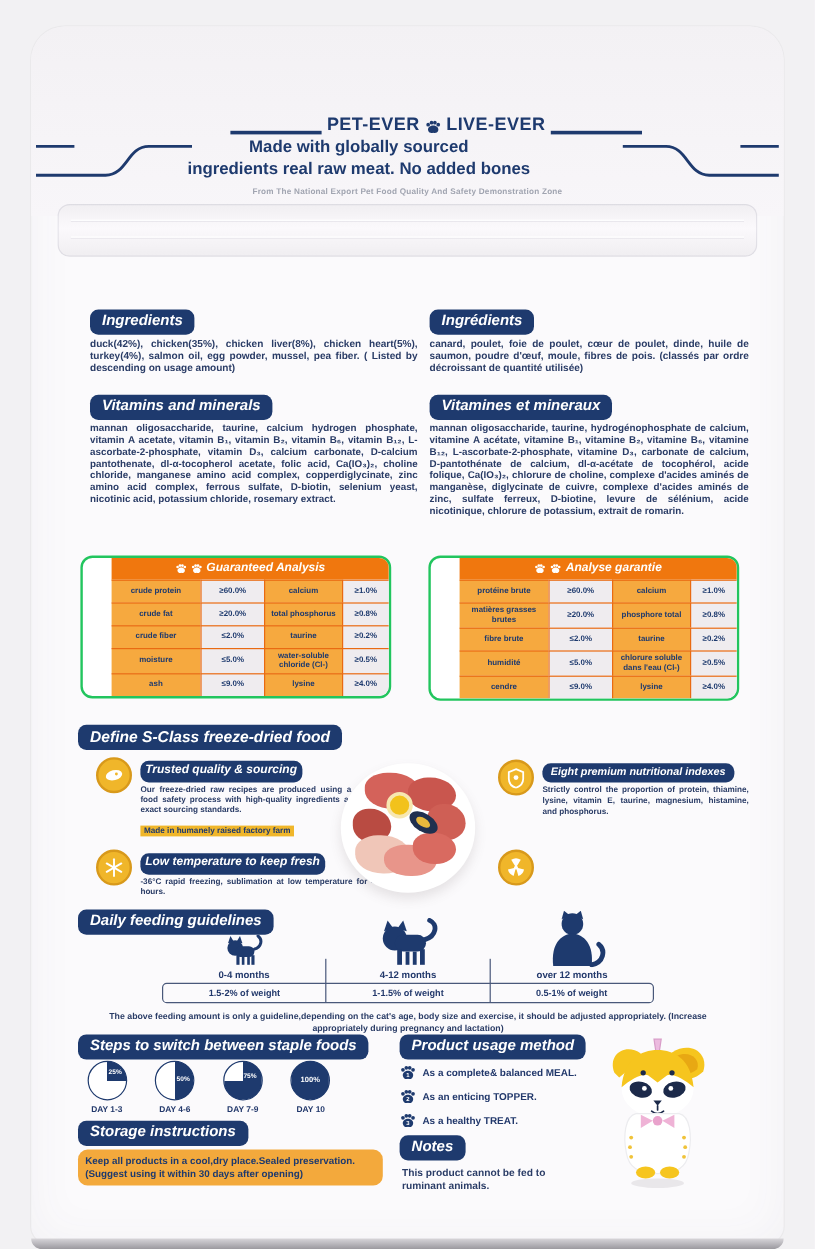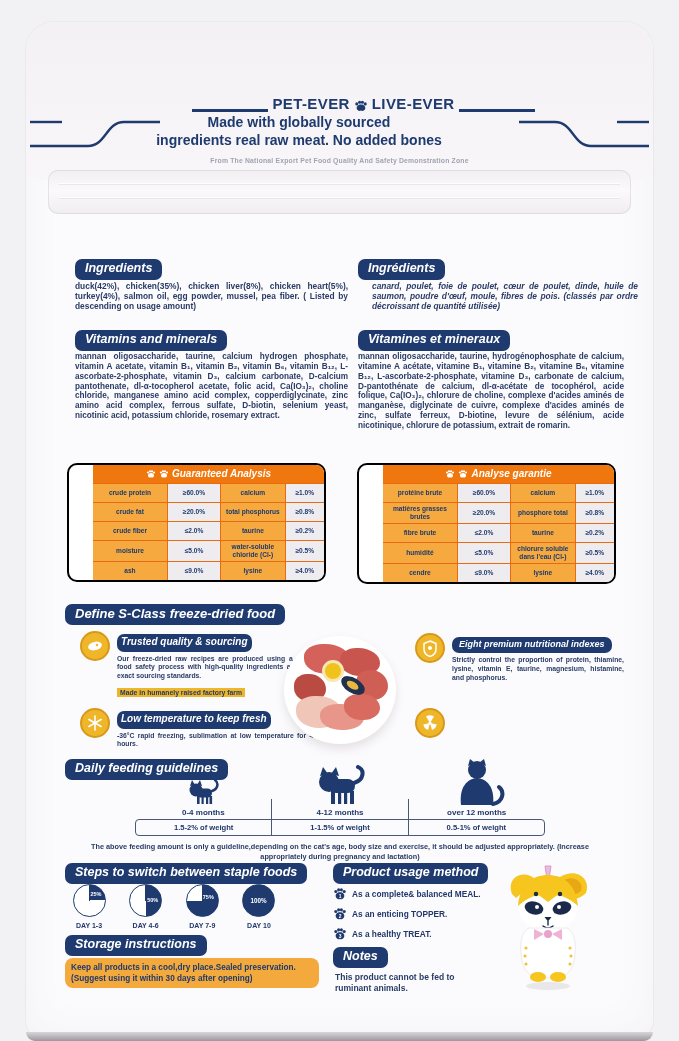--- a/index.html
+++ b/index.html
@@ -16,21 +16,21 @@
   .subtext { position:absolute; top:157px; left:0; width:679px; text-align:center; color:#a0a4b0; font-weight:bold; font-size:6.8px; letter-spacing:0.2px; }
   .decor { position:absolute; top:0; left:0; }
 
   .pill { display:inline-block; background:#1e3a6e; color:#fff; font-weight:bold; font-style:italic; border-radius:7px; padding:2px 10px 3px; line-height:1.25; white-space:nowrap; }
   .pill-md { font-size:12.5px; }
   .pill-sm { font-size:10px; padding:2px 4px 3px; }
   .pill-xs { font-size:9px; padding:2px 7px 3px; }
 
   .col-body { position:absolute; font-size:8.4px; font-weight:bold; color:#2a3c66; line-height:1.2; text-align:justify; }
 
-  .ga-table { position:absolute; width:259px; border:2px solid #000000; border-radius:10px; overflow:hidden; background:#fff;padding-left:24px; }
+  .ga-table { position:absolute; width:259px; border:2px solid #22c55e; border-radius:10px; overflow:hidden; background:#fff;padding-left:24px; }
   .ga-head { background:#f0770e; color:#fff; font-weight:bold; font-style:italic; font-size:10px; display:flex; align-items:center; justify-content:center; gap:3px; padding:3px 0 4px; }
   .ga-grid { display:grid; grid-template-columns:32% 23% 28% 17%; }
   .ga-cell { border-top:1px solid #e96a12; border-left:1px solid #e96a12; font-size:6.6px; font-weight:bold; color:#1e3a6e; display:flex; align-items:center; justify-content:center; text-align:center; padding:2px 2px; line-height:1.2; min-height:19px; }
   .ga-grid .ga-cell:nth-child(4n+1) { border-left:none; }
   .ga-label { background:#f6a93f; }
   .ga-value { background:#efecef; }
 
   .badge { position:absolute; display:flex; gap:7px; align-items:flex-start; }
   .badge-icon { width:30px; height:30px; border-radius:50%; background:#f0b62a; border:2px solid #d8991b; flex:none; display:flex; align-items:center; justify-content:center; }
   .badge-text { font-size:6.8px; font-weight:bold; color:#2a3c66; line-height:1.3; margin-top:3px; text-align:justify; }
@@ -99,21 +99,21 @@
 
 <div class="zipper">
   <div class="zipper-line" style="top:12px;"></div>
   <div class="zipper-line" style="top:26px;"></div>
 </div>
 
 <div style="position:absolute; left:75px; top:258px;"><span class="pill pill-md">Ingredients</span></div>
 <div class="col-body" style="left:75px; top:281px; width:273px;">duck(42%), chicken(35%), chicken liver(8%), chicken heart(5%), turkey(4%), salmon oil, egg powder, mussel, pea fiber. ( Listed by descending on usage amount)</div>
 
 <div style="position:absolute; left:358px; top:258px;"><span class="pill pill-md">Ingrédients</span></div>
-<div class="col-body" style="left:372px; top:281px; width:266px;font-style:italic;">canard, poulet, foie de poulet, cœur de poulet, dinde, huile de saumon, poudre d'œuf, moule, fibres de pois. (classés par ordre décroissant de quantité utilisée)</div>
+<div class="col-body" style="left:358px; top:281px; width:266px;">canard, poulet, foie de poulet, cœur de poulet, dinde, huile de saumon, poudre d'œuf, moule, fibres de pois. (classés par ordre décroissant de quantité utilisée)</div>
 
 <div style="position:absolute; left:75px; top:329px;"><span class="pill pill-md">Vitamins and minerals</span></div>
 <div class="col-body" style="left:75px; top:352px; width:273px; font-size:8.2px;">mannan oligosaccharide, taurine, calcium hydrogen phosphate, vitamin A acetate, vitamin B₁, vitamin B₂, vitamin B₆, vitamin B₁₂, L-ascorbate-2-phosphate, vitamin D₃, calcium carbonate, D-calcium pantothenate, dl-α-tocopherol acetate, folic acid, Ca(IO₃)₂, choline chloride, manganese amino acid complex, copperdiglycinate, zinc amino acid complex, ferrous sulfate, D-biotin, selenium yeast, nicotinic acid, potassium chloride, rosemary extract.</div>
 
 <div style="position:absolute; left:358px; top:329px;"><span class="pill pill-md">Vitamines et mineraux</span></div>
 <div class="col-body" style="left:358px; top:352px; width:266px; font-size:8.2px;">mannan oligosaccharide, taurine, hydrogénophosphate de calcium, vitamine A acétate, vitamine B₁, vitamine B₂, vitamine B₆, vitamine B₁₂, L-ascorbate-2-phosphate, vitamine D₃, carbonate de calcium, D-pantothénate de calcium, dl-α-acétate de tocophérol, acide folique, Ca(IO₃)₂, chlorure de choline, complexe d'acides aminés de manganèse, diglycinate de cuivre, complexe d'acides aminés de zinc, sulfate ferreux, D-biotine, levure de sélénium, acide nicotinique, chlorure de potassium, extrait de romarin.</div>
 
 <div class="ga-table" style="left:67px; top:463px;">
   <div class="ga-head">
     <svg width="10" height="8" viewBox="0 0 20 16">

